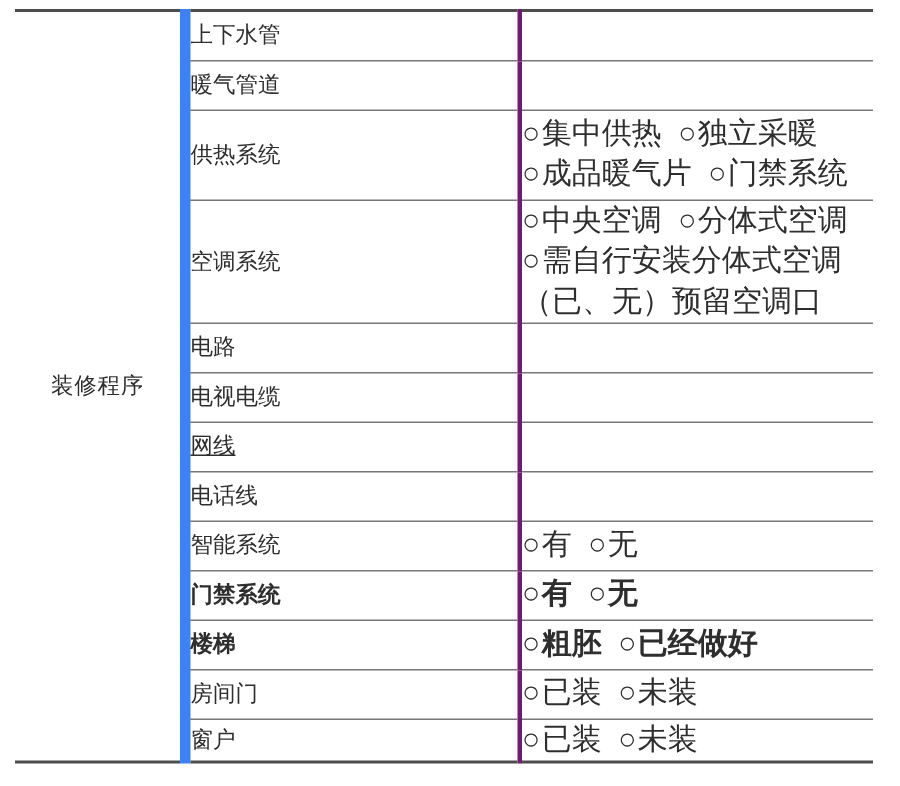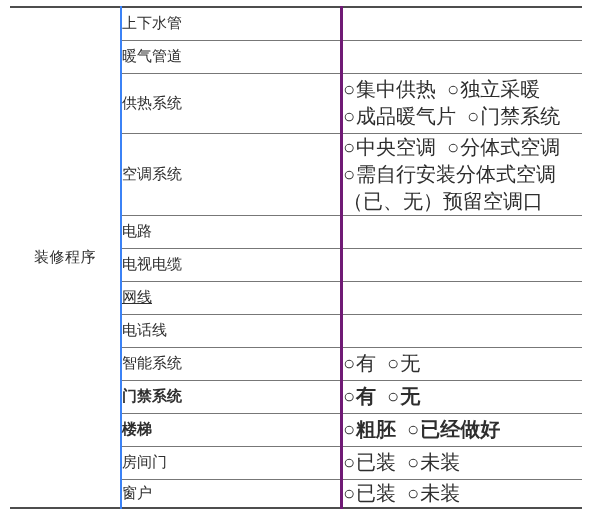--- a/index.html
+++ b/index.html
@@ -18,21 +18,21 @@
     top: 6px;
     width: 572px;
     border-collapse: collapse;
     table-layout: fixed;
     border-top: 2px solid #4d4d4d;
     border-bottom: 2px solid #4d4d4d;
   }
   table.decor td { padding: 0; }
   .cat-cell {
     width: 110px;
-    border-right: 2px solid #3b82f6;
+    border-right: 7px solid #3b82f6;
     text-align: center;
     vertical-align: middle;
     font-size: 15px;
     letter-spacing: 0.5px;
   }
   .item-cell {
     width: 218px;
     border-right: 3px solid #701a75;
     border-bottom: 1px solid #777777;
     vertical-align: middle;

